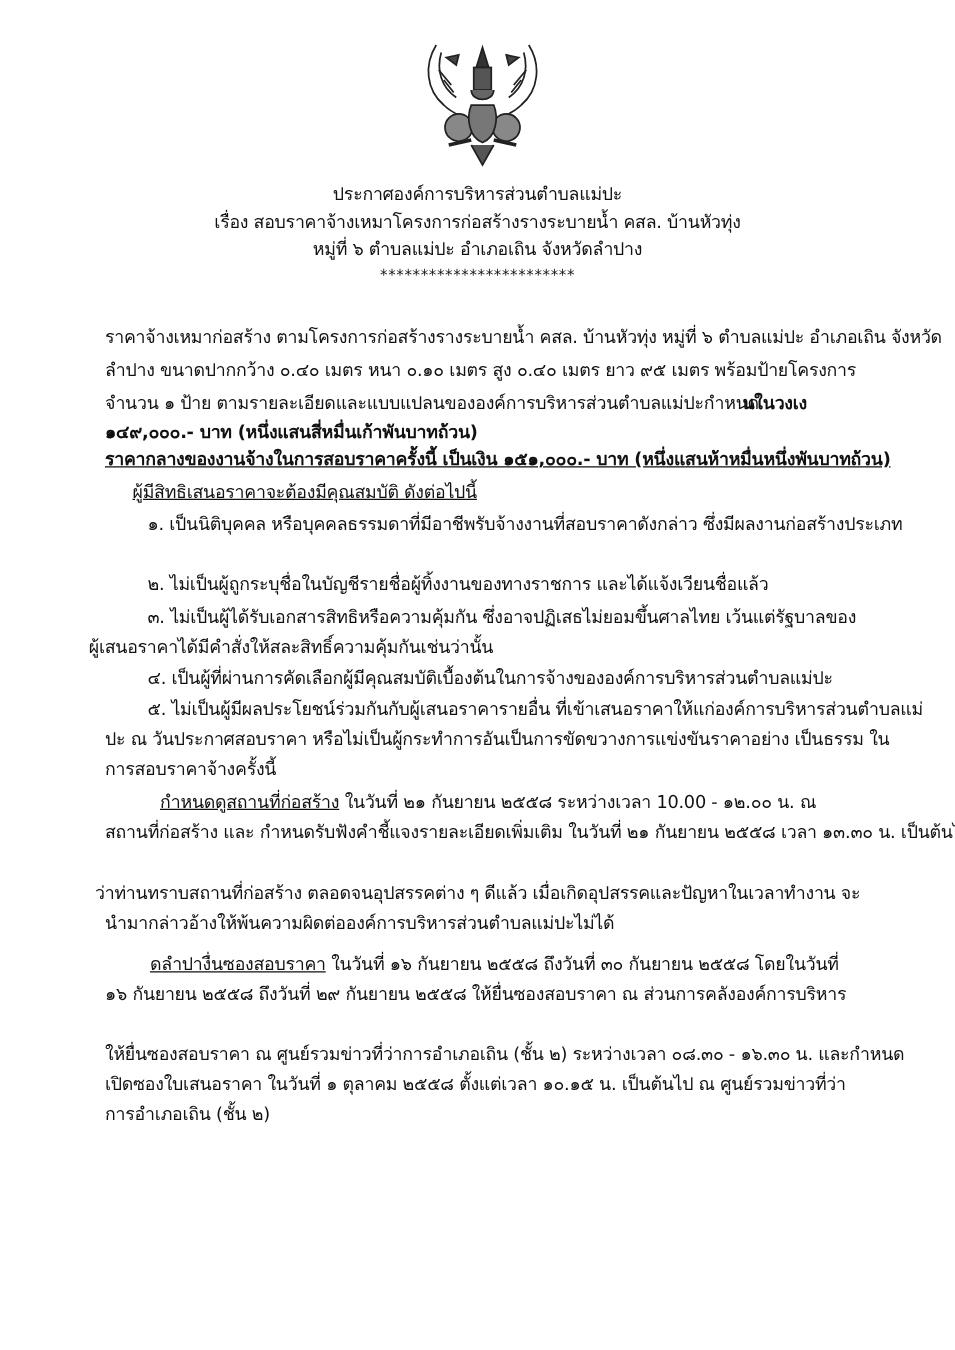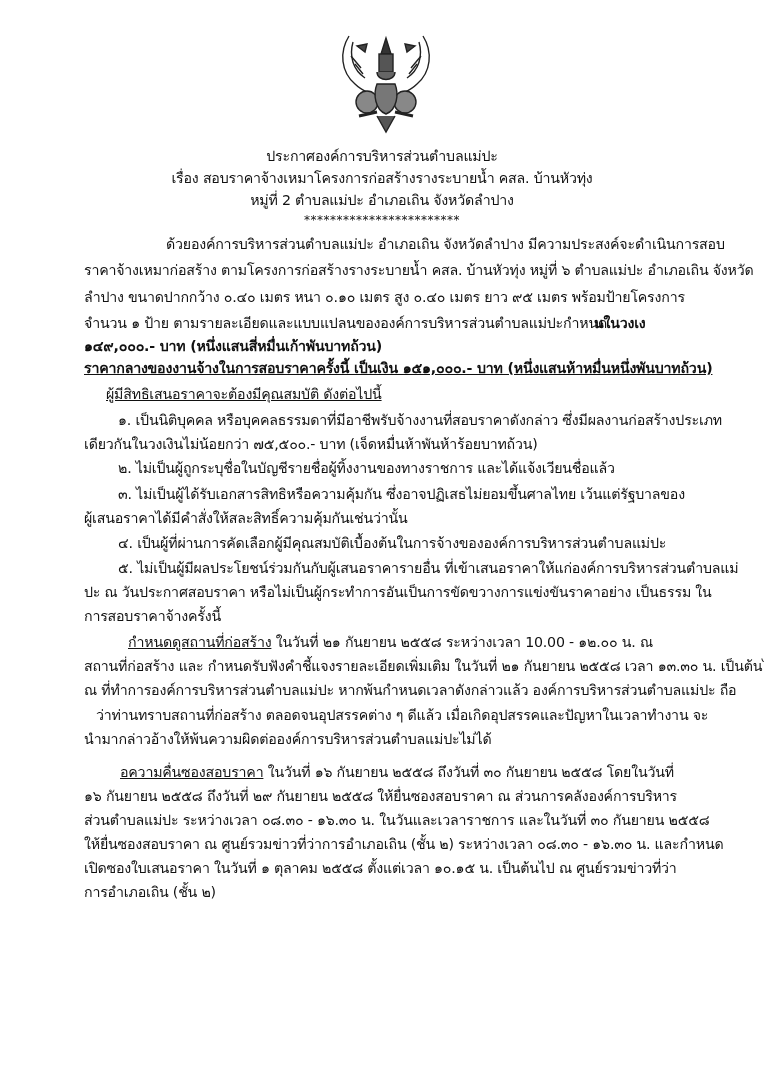--- a/index.html
+++ b/index.html
@@ -39,52 +39,48 @@
       <circle cx="68" cy="70" r="11" fill="#888"></circle>
       <path d="M40 52 C36 62 38 78 49 82 C60 78 62 62 58 52 Z" fill="#777"></path>
       <path d="M22 84 L40 80 M76 84 L58 80" stroke-width="3"></path>
       <path d="M40 84 L49 100 L58 84" fill="#555"></path>
       <path d="M14 24 L24 36 M84 24 L74 36 M18 32 L26 42 M80 32 L72 42"></path>
     </g>
   </svg>
 
   <div class="line center" style="top:146px">ประกาศองค์การบริหารส่วนตำบลแม่ปะ</div>
   <div class="line center" style="top:168px">เรื่อง  สอบราคาจ้างเหมาโครงการก่อสร้างรางระบายน้ำ  คสล.  บ้านหัวทุ่ง</div>
-  <div class="line center" style="top:190px">หมู่ที่ 2  ตำบลแม่ปะ  อำเภอเถิน  จังหวัดลำปาง</div>
+  <div class="line center" style="top:190px">หมู่ที่ ๖  ตำบลแม่ปะ  อำเภอเถิน  จังหวัดลำปาง</div>
   <div class="line center stars" style="top:210px; font-size:12px;">************************</div>
 
-  <div class="line" style="top:234px; left:166px">ด้วยองค์การบริหารส่วนตำบลแม่ปะ อำเภอเถิน  จังหวัดลำปาง  มีความประสงค์จะดำเนินการสอบ</div>
   <div class="line" style="top:260px; left:84px">ราคาจ้างเหมาก่อสร้าง   ตามโครงการก่อสร้างรางระบายน้ำ คสล. บ้านหัวทุ่ง หมู่ที่ ๖  ตำบลแม่ปะ  อำเภอเถิน  จังหวัด</div>
   <div class="line" style="top:287px; left:84px">ลำปาง  ขนาดปากกว้าง  ๐.๔๐  เมตร  หนา  ๐.๑๐  เมตร  สูง  ๐.๔๐  เมตร  ยาว  ๙๕  เมตร  พร้อมป้ายโครงการ</div>
   <div class="line" style="top:313px; left:84px">จำนวน  ๑  ป้าย   ตามรายละเอียดและแบบแปลนขององค์การบริหารส่วนตำบลแม่ปะกำหนด</div>
   <div class="line bold" style="top:313px; left:594px">นในวงเง</div>
   <div class="line bold" style="top:336px; left:84px">๑๔๙,๐๐๐.- บาท  (หนึ่งแสนสี่หมื่นเก้าพันบาทถ้วน)</div>
   <div class="line bold u" style="top:358px; left:84px">ราคากลางของงานจ้างในการสอบราคาครั้งนี้  เป็นเงิน  ๑๕๑,๐๐๐.- บาท  (หนึ่งแสนห้าหมื่นหนึ่งพันบาทถ้วน)</div>
 
   <div class="line u" style="top:384px; left:106px">ผู้มีสิทธิเสนอราคาจะต้องมีคุณสมบัติ ดังต่อไปนี้</div>
   <div class="line" style="top:410px; left:118px">๑. เป็นนิติบุคคล หรือบุคคลธรรมดาที่มีอาชีพรับจ้างงานที่สอบราคาดังกล่าว  ซึ่งมีผลงานก่อสร้างประเภท</div>
-  <div class="line" style="top:434px; left:84px">เดียวกันในวงเงินไม่น้อยกว่า   ๗๕,๕๐๐.-   บาท (เจ็ดหมื่นห้าพันห้าร้อยบาทถ้วน)</div>
   <div class="line" style="top:458px; left:118px">๒. ไม่เป็นผู้ถูกระบุชื่อในบัญชีรายชื่อผู้ทิ้งงานของทางราชการ   และได้แจ้งเวียนชื่อแล้ว</div>
   <div class="line" style="top:484px; left:118px">๓.  ไม่เป็นผู้ได้รับเอกสารสิทธิหรือความคุ้มกัน   ซึ่งอาจปฏิเสธไม่ยอมขึ้นศาลไทย   เว้นแต่รัฐบาลของ</div>
-  <div class="line" style="top:508px; left:84px">ผู้เสนอราคาได้มีคำสั่งให้สละสิทธิ์ความคุ้มกันเช่นว่านั้น</div>
+  <div class="line" style="top:508px; left:71px">ผู้เสนอราคาได้มีคำสั่งให้สละสิทธิ์ความคุ้มกันเช่นว่านั้น</div>
   <div class="line" style="top:533px; left:118px">๔. เป็นผู้ที่ผ่านการคัดเลือกผู้มีคุณสมบัติเบื้องต้นในการจ้างขององค์การบริหารส่วนตำบลแม่ปะ</div>
   <div class="line" style="top:558px; left:118px">๕. ไม่เป็นผู้มีผลประโยชน์ร่วมกันกับผู้เสนอราคารายอื่น  ที่เข้าเสนอราคาให้แก่องค์การบริหารส่วนตำบลแม่</div>
   <div class="line" style="top:582px; left:84px">ปะ  ณ  วันประกาศสอบราคา  หรือไม่เป็นผู้กระทำการอันเป็นการขัดขวางการแข่งขันราคาอย่าง    เป็นธรรม  ใน</div>
   <div class="line" style="top:606px; left:84px">การสอบราคาจ้างครั้งนี้</div>
 
   <div class="line" style="top:632px; left:128px">
     <span class="u">กำหนดดูสถานที่ก่อสร้าง</span><span>  ในวันที่  ๒๑  กันยายน  ๒๕๕๘   ระหว่างเวลา  10.00  - ๑๒.๐๐  น. ณ</span>
   </div>
   <div class="line" style="top:656px; left:84px">สถานที่ก่อสร้าง และ กำหนดรับฟังคำชี้แจงรายละเอียดเพิ่มเติม  ในวันที่ ๒๑  กันยายน ๒๕๕๘  เวลา  ๑๓.๓๐ น.     เป็นต้นไป</div>
-  <div class="line" style="top:680px; left:84px">ณ   ที่ทำการองค์การบริหารส่วนตำบลแม่ปะ หากพ้นกำหนดเวลาดังกล่าวแล้ว  องค์การบริหารส่วนตำบลแม่ปะ  ถือ</div>
-  <div class="line" style="top:705px; left:96px">ว่าท่านทราบสถานที่ก่อสร้าง     ตลอดจนอุปสรรคต่าง  ๆ  ดีแล้ว  เมื่อเกิดอุปสรรคและปัญหาในเวลาทำงาน   จะ</div>
+  <div class="line" style="top:705px; left:76px">ว่าท่านทราบสถานที่ก่อสร้าง     ตลอดจนอุปสรรคต่าง  ๆ  ดีแล้ว  เมื่อเกิดอุปสรรคและปัญหาในเวลาทำงาน   จะ</div>
   <div class="line" style="top:729px; left:84px">นำมากล่าวอ้างให้พ้นความผิดต่อองค์การบริหารส่วนตำบลแม่ปะไม่ได้</div>
 
   <div class="line" style="top:762px; left:120px">
-    <span class="u">อความคื่นซองสอบราคา</span><span>  ในวันที่  ๑๖  กันยายน  ๒๕๕๘   ถึงวันที่  ๓๐  กันยายน  ๒๕๕๘   โดยในวันที่</span>
+    <span class="u">ดลำปางื่นซองสอบราคา</span><span>  ในวันที่  ๑๖  กันยายน  ๒๕๕๘   ถึงวันที่  ๓๐  กันยายน  ๒๕๕๘   โดยในวันที่</span>
   </div>
   <div class="line" style="top:786px; left:84px">๑๖  กันยายน  ๒๕๕๘   ถึงวันที่  ๒๙  กันยายน  ๒๕๕๘   ให้ยื่นซองสอบราคา  ณ  ส่วนการคลังองค์การบริหาร</div>
-  <div class="line" style="top:810px; left:84px">ส่วนตำบลแม่ปะ ระหว่างเวลา ๐๘.๓๐ - ๑๖.๓๐  น. ในวันและเวลาราชการ และในวันที่  ๓๐ กันยายน   ๒๕๕๘</div>
   <div class="line" style="top:834px; left:84px">ให้ยื่นซองสอบราคา ณ  ศูนย์รวมข่าวที่ว่าการอำเภอเถิน (ชั้น ๒)  ระหว่างเวลา  ๐๘.๓๐ - ๑๖.๓๐  น. และกำหนด</div>
   <div class="line" style="top:858px; left:84px">เปิดซองใบเสนอราคา   ในวันที่  ๑   ตุลาคม  ๒๕๕๘  ตั้งแต่เวลา  ๑๐.๑๕  น.  เป็นต้นไป  ณ     ศูนย์รวมข่าวที่ว่า</div>
   <div class="line" style="top:882px; left:84px">การอำเภอเถิน (ชั้น ๒)</div>
 
 </div>
 
 </body></html>

